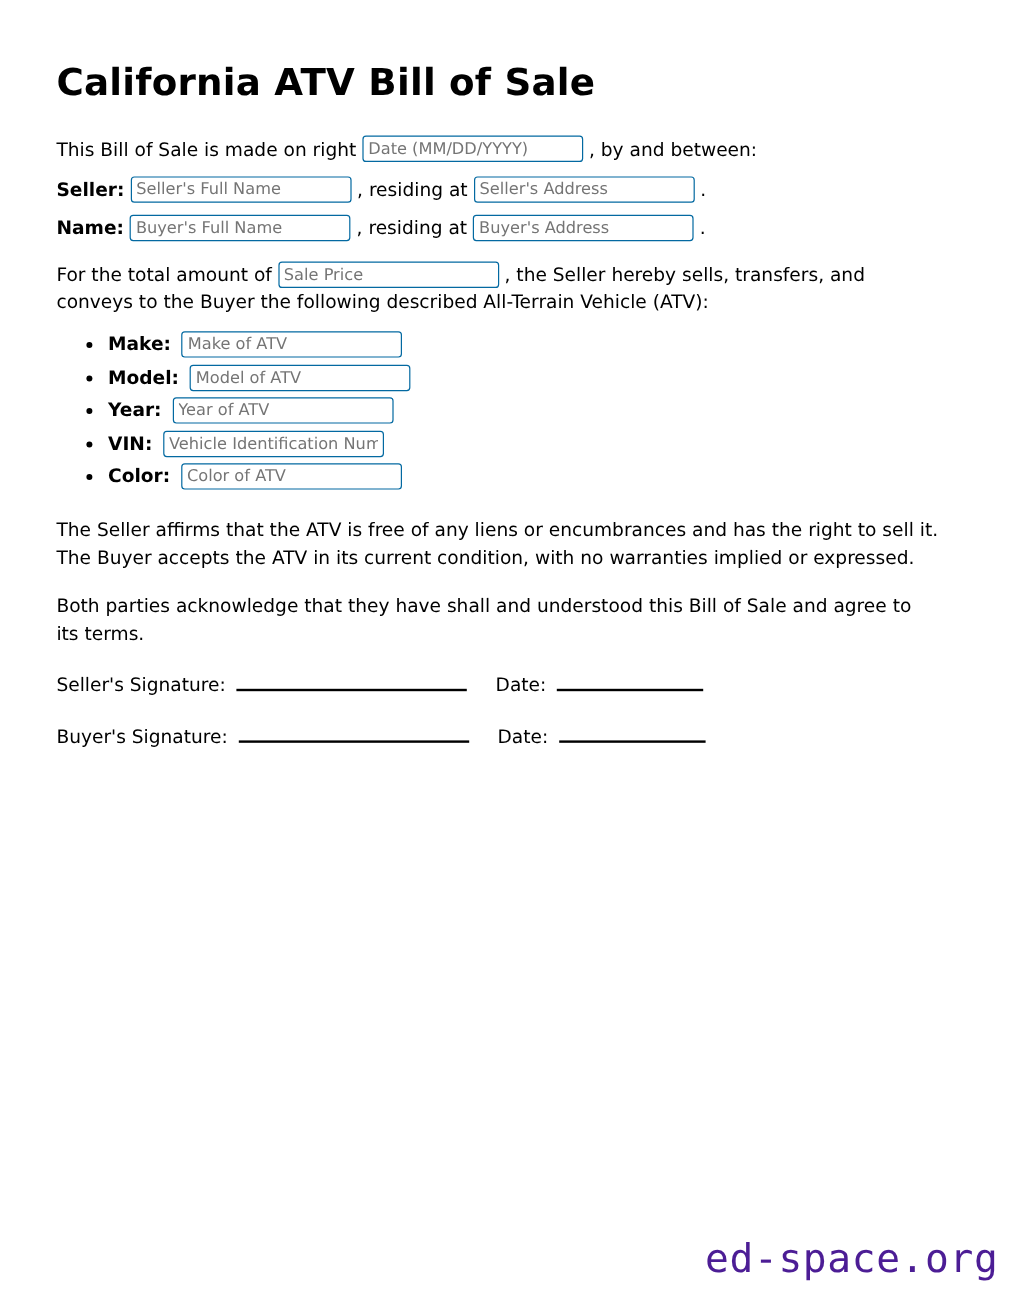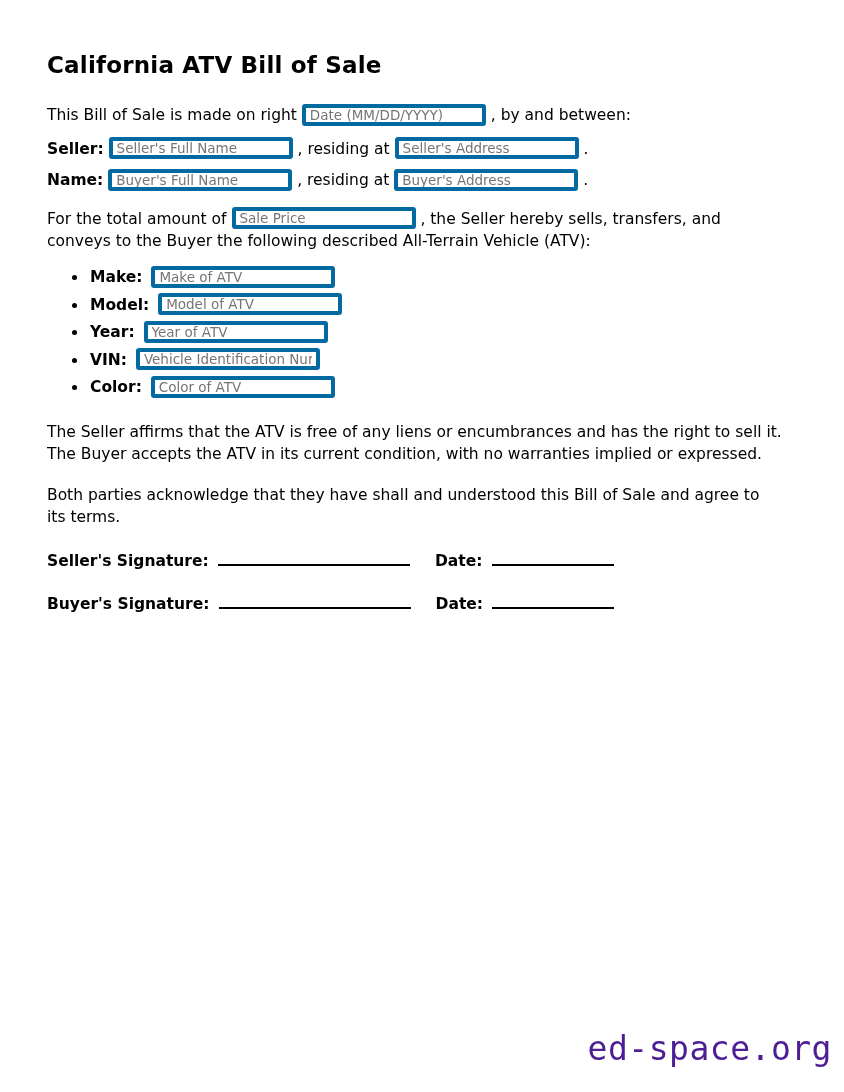--- a/index.html
+++ b/index.html
@@ -26,21 +26,21 @@
     box-sizing: border-box;
   }
   .content {
     position: absolute;
     left: 47px;
     top: 52px;
     width: 750px;
   }
   h1.doc-title {
     font-family: "DejaVu Sans", sans-serif;
-    font-size: 23px;
+    font-size: 31px;
     font-weight: bold;
     letter-spacing: 0.2px;
     margin: 0 0 26px 0;
     line-height: 1.15;
     color: #000;
   }
   p.para {
     font-size: 15.5px;
     line-height: 1.42;
     margin: 0 0 11px 0;
@@ -56,21 +56,21 @@
     max-width: 735px;
   }
   .lbl-bold {
     font-weight: bold;
   }
   
   .tf {
     font-family: "DejaVu Sans", sans-serif;
     font-size: 13.5px;
     color: #111;
-    border: 4px solid #0369a1;
+    border: 1px solid #0369a1;
     border-radius: 3px;
     background: #ffffff;
     padding: 2px 4px;
     box-sizing: border-box;
     width: 184px;
     height: 22px;
     vertical-align: middle;
     line-height: 16px;
     position: relative;
     top: -1px;
@@ -91,21 +91,21 @@
     padding-left: 2px;
   }
   ul.specs li .lbl-bold {
     margin-right: 4px;
   }
   .sig-block {
     margin-top: 22px;
   }
   .sig-row {
     font-size: 15.5px;
-    font-weight: bold;
+    font-weight: normal;
     margin-bottom: 24px;
     white-space: nowrap;
   }
   .sig-line {
     display: inline-block;
     border-bottom: 2px solid #000;
     height: 13px;
     vertical-align: baseline;
     margin: 0 4px;
   }

